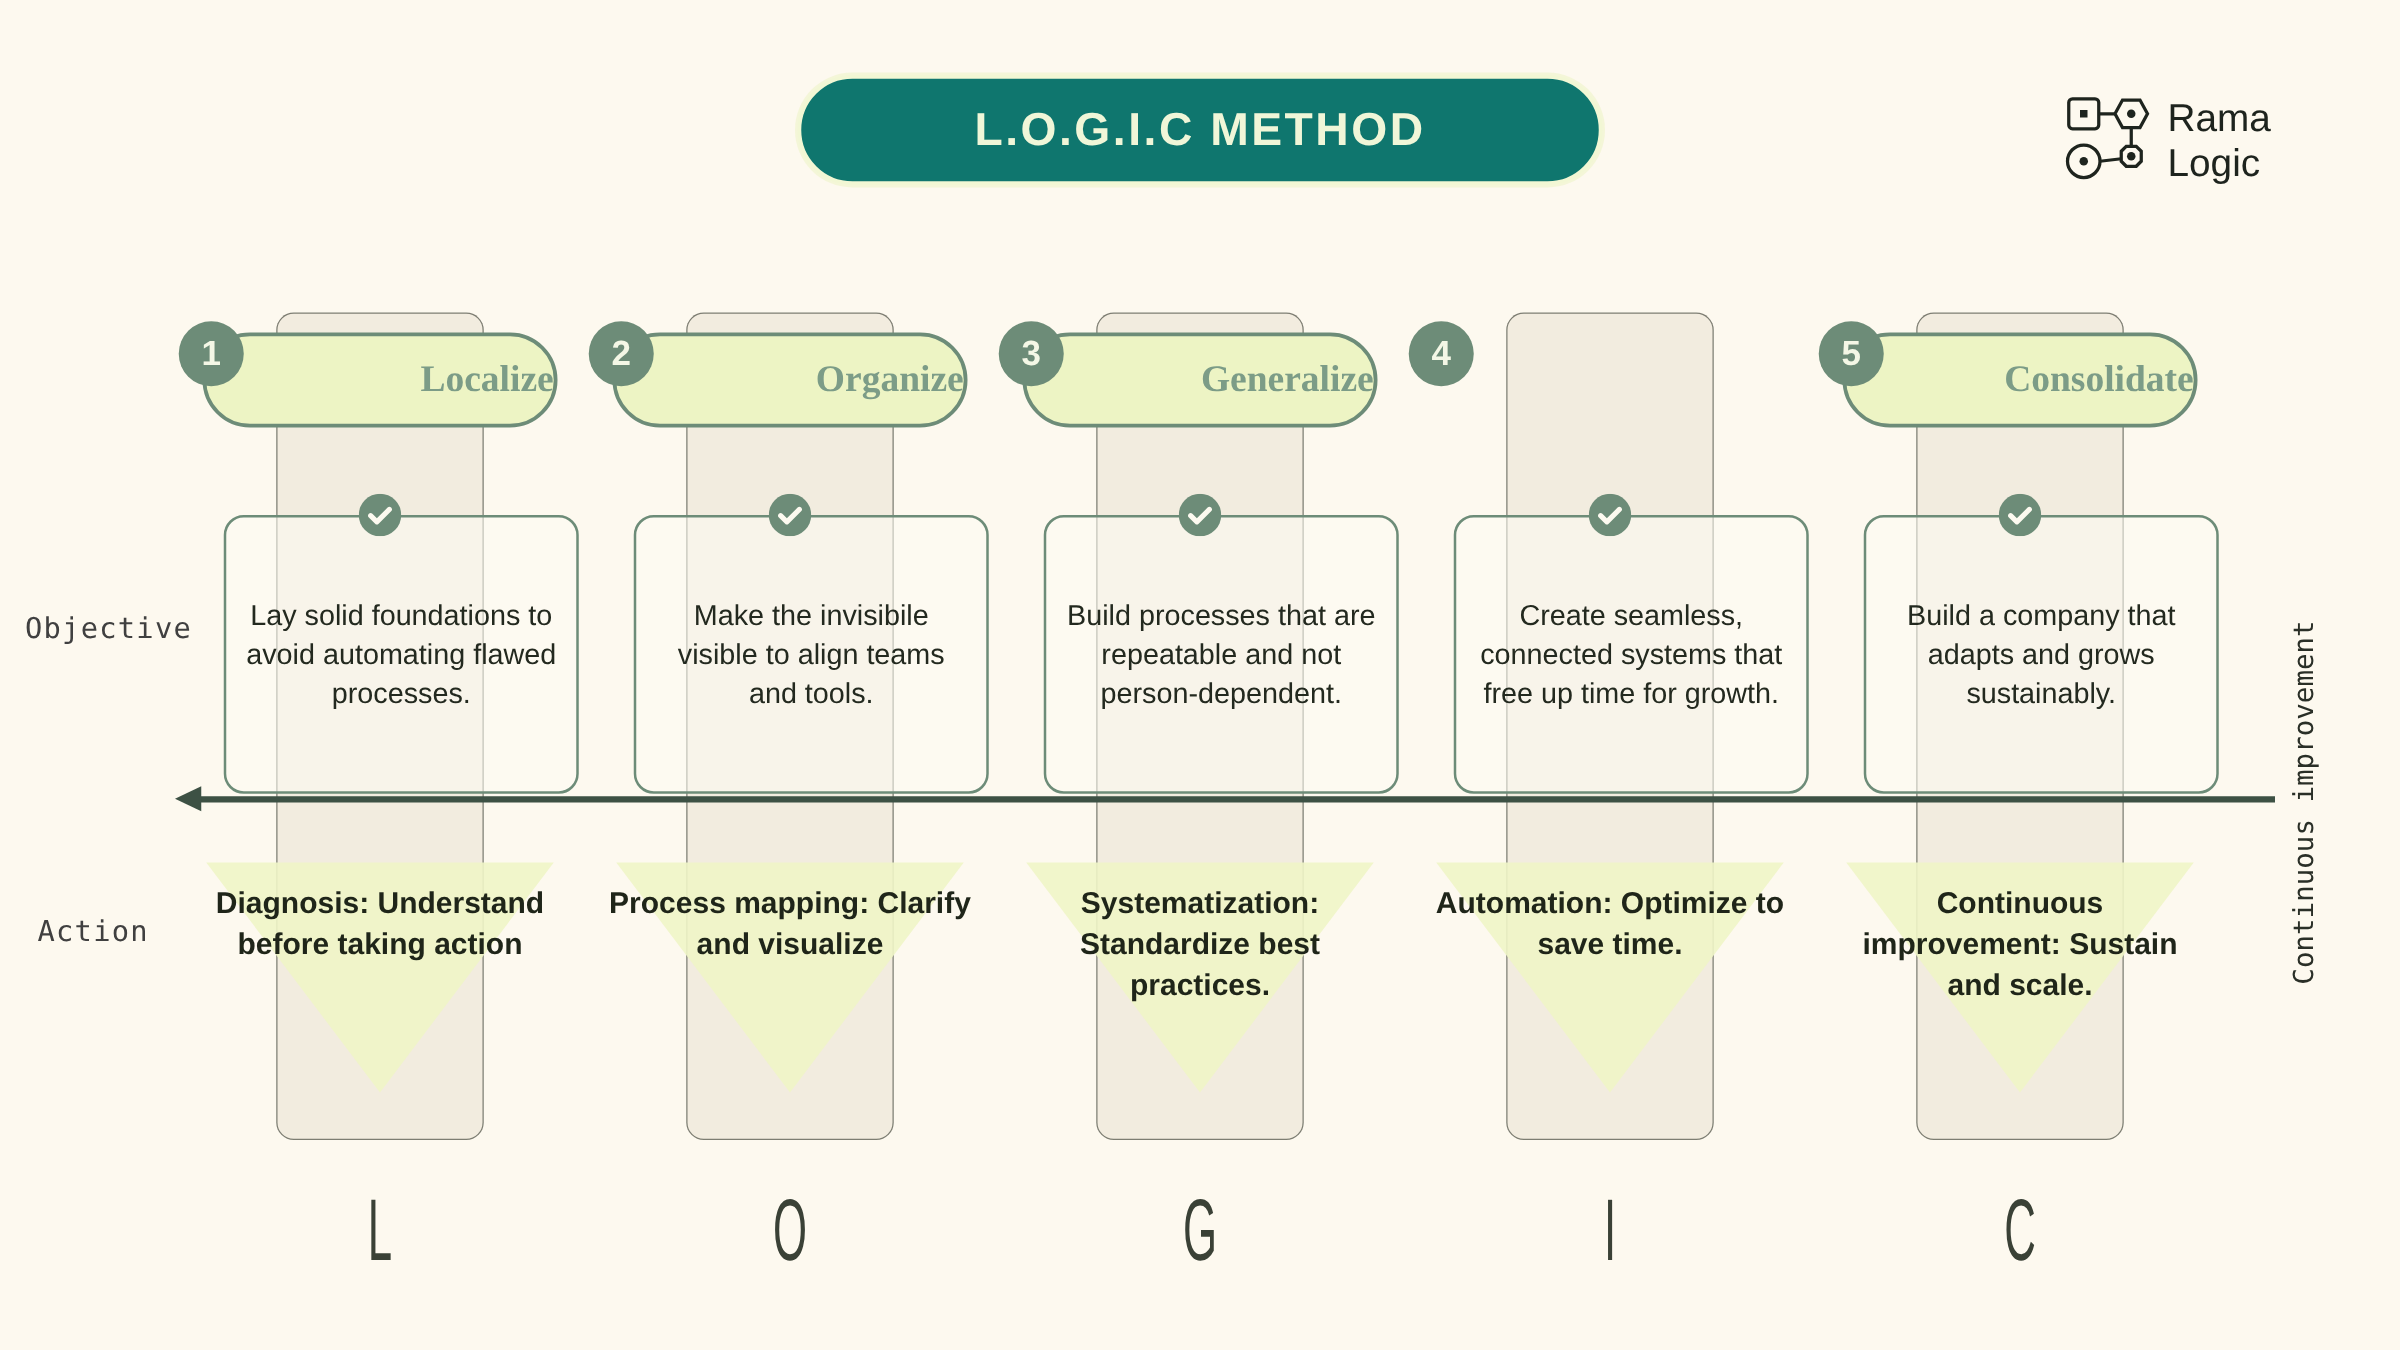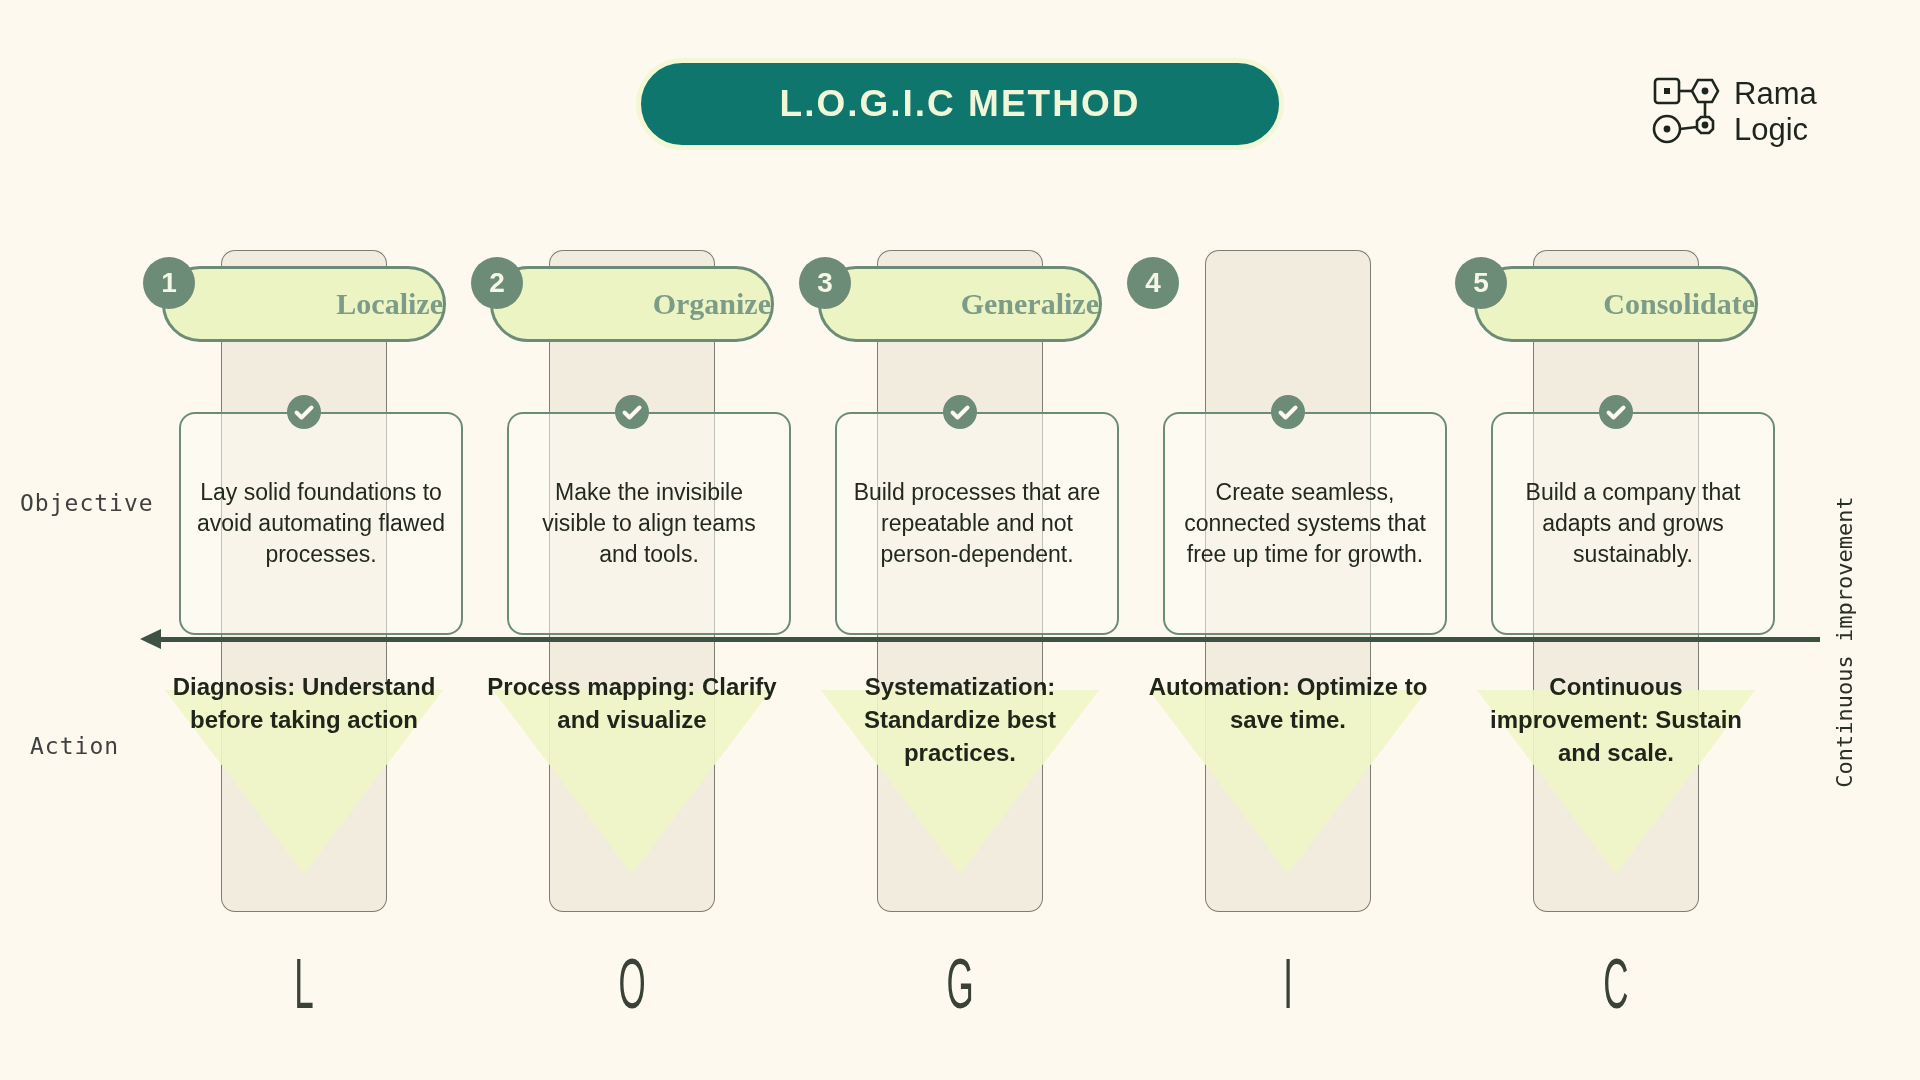--- a/index.html
+++ b/index.html
@@ -72,21 +72,21 @@
   .obj-card {
     position:absolute; left:22px; top:412px; width:284px; height:223px;
     background:rgba(253,251,243,.55); border:2.5px solid #6d8c78; border-radius:16px;
     display:flex; align-items:center; justify-content:center; text-align:center;
     padding:14px 12px;
     margin-left:17px;
   }
   .obj-card p { font-size:23px; line-height:1.35; color:#23291f; }
   .check-icon { position:absolute; left:147px; top:395px; width:34px; height:34px; z-index:2; }
   .action-text {
-    position:absolute; left:18px; top:670px; width:292px; text-align:center;
+    position:absolute; left:18px; top:706px; width:292px; text-align:center;
     font-size:24px; font-weight:bold; line-height:33px; color:#1f2519;
   }
   .big-letter {
     position:absolute; left:0; top:944px; width:100%; text-align:center;
     font-size:70px; color:#3a4136; transform:scaleX(.5); font-weight:normal;
   }
 </style>
 </head>
 <body>
 

